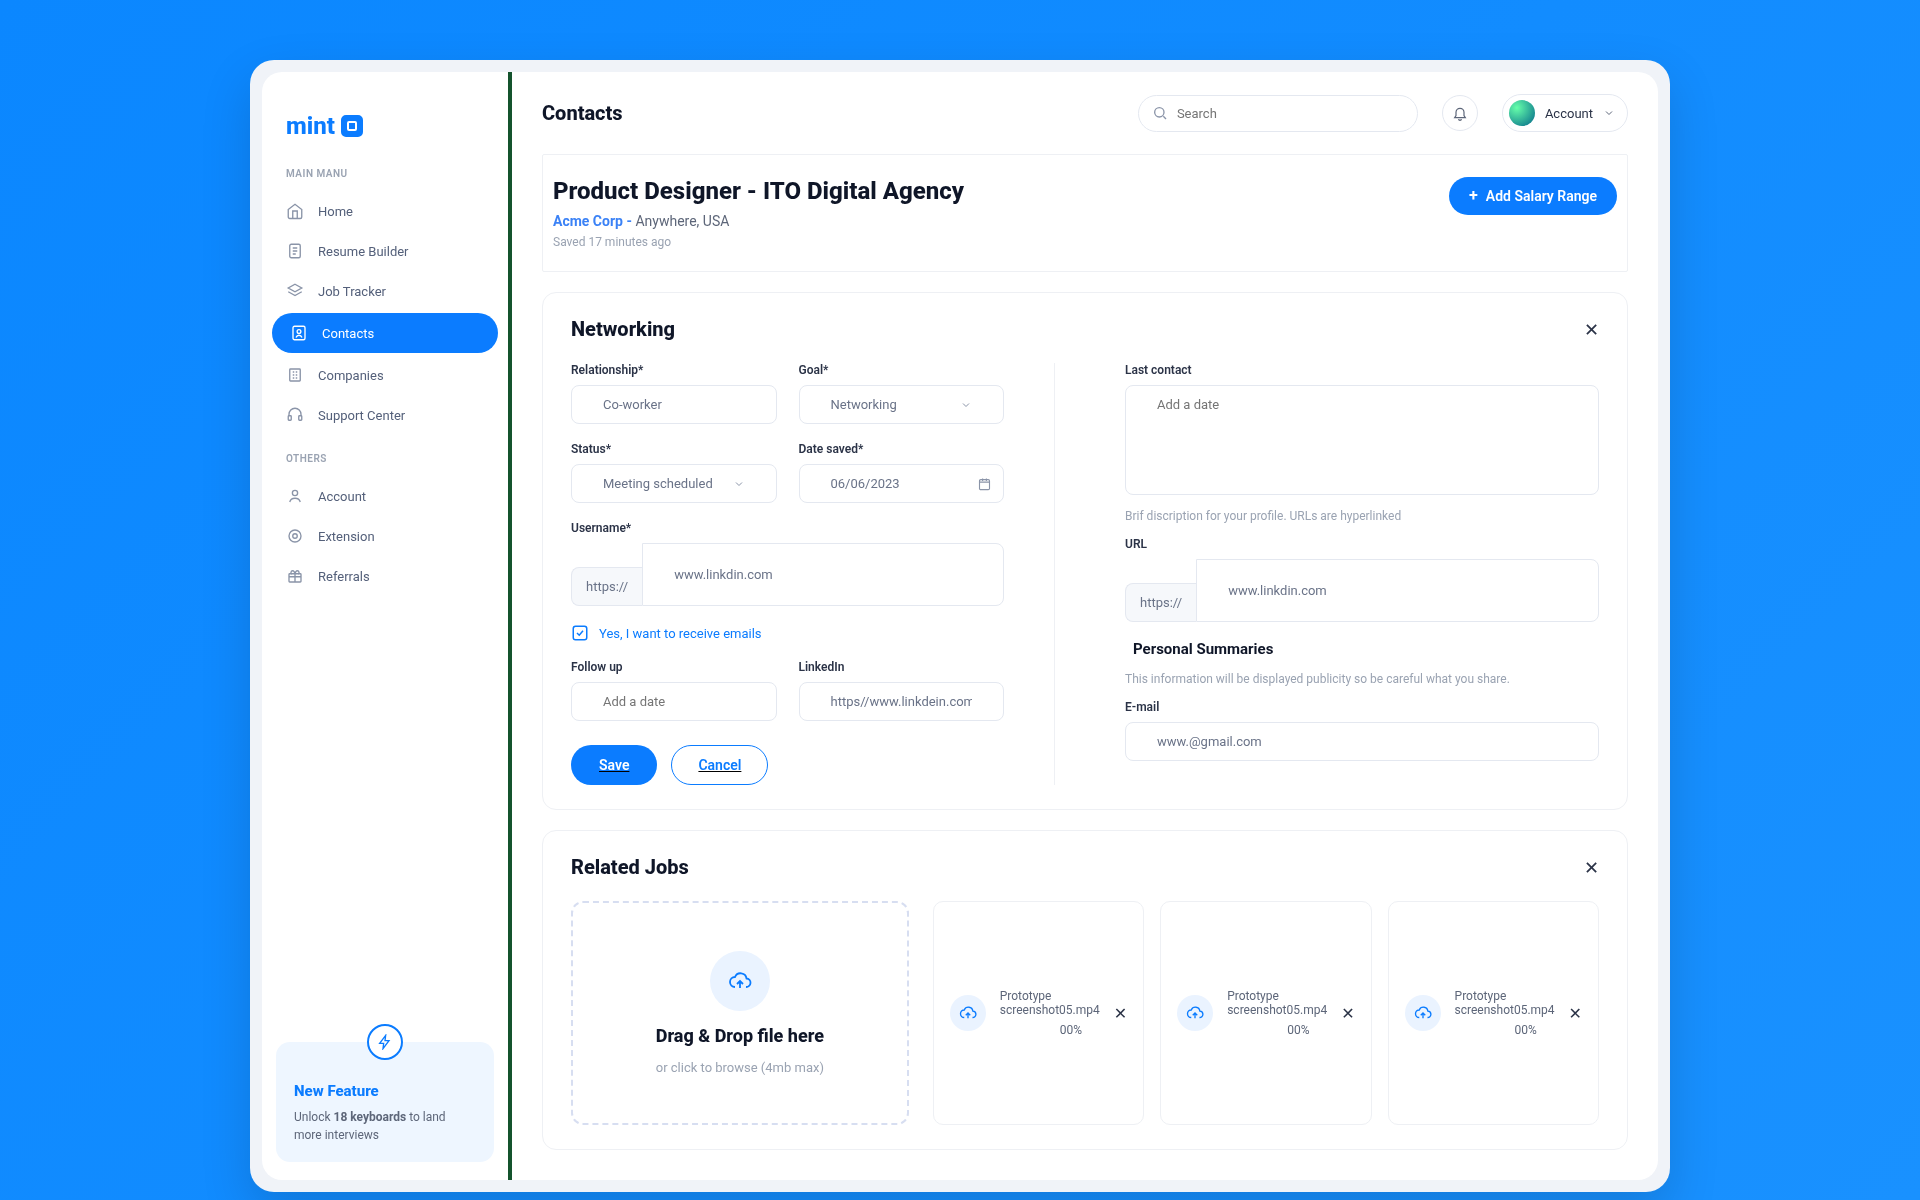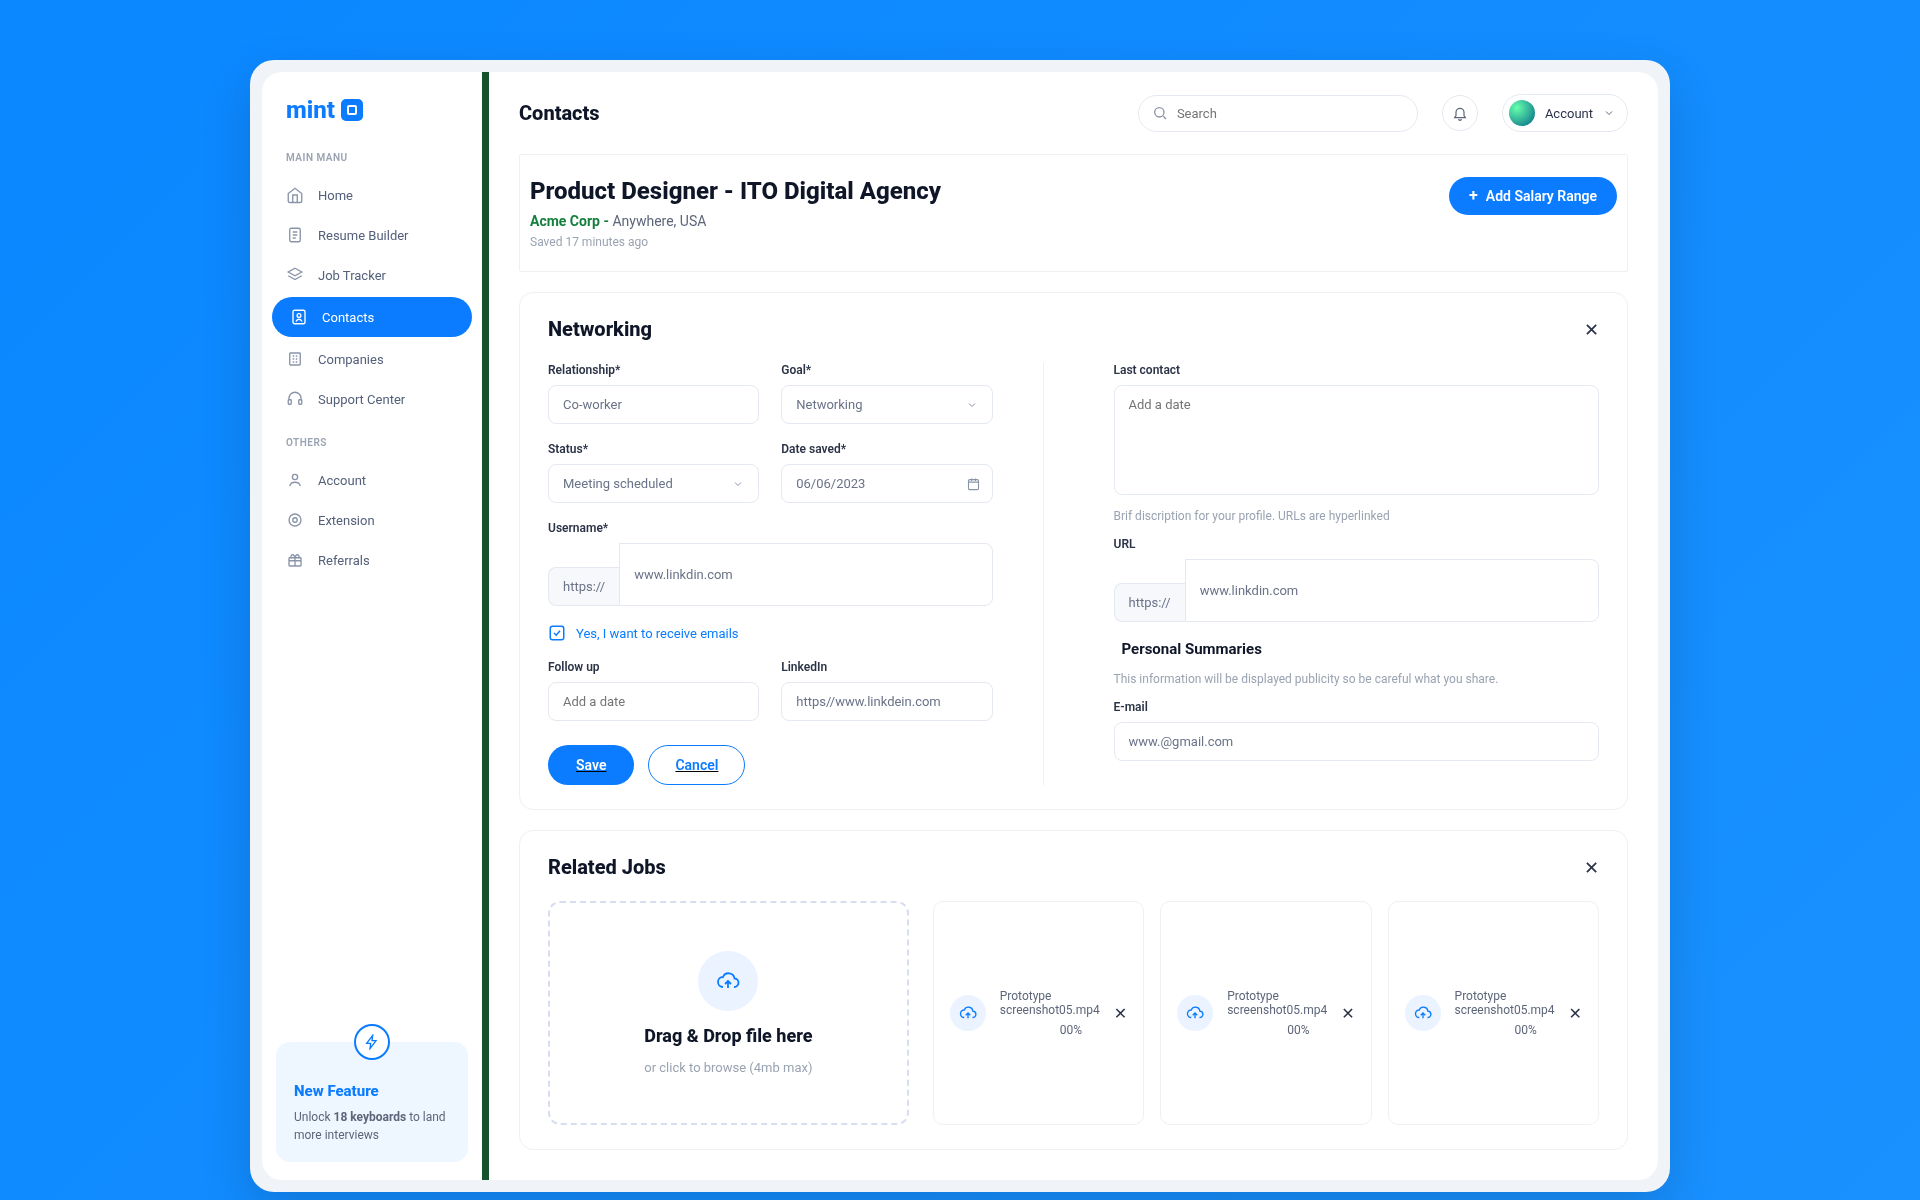--- a/index.html
+++ b/index.html
@@ -1,19 +1,19 @@
 <!DOCTYPE html>
 <html><head>
 <meta charset="utf-8">
 <style>
 * { box-sizing: border-box; margin: 0; padding: 0; font-family: -apple-system, BlinkMacSystemFont, 'Segoe UI', Roboto, sans-serif; }
 body { background: linear-gradient(135deg, #0b87ff 0%, #1991ff 100%); min-height: 1200px; width: 1920px; padding: 60px 80px 0; overflow: hidden; }
 .app-shell { background: #f0f3f8; border-radius: 24px; padding: 12px; box-shadow: 0 20px 50px rgba(0,0,0,0.15); max-width: 1420px; margin: 0 auto; }
 .app { background: #fff; border-radius: 20px; display: flex; overflow: hidden; min-height: 1020px; }
-.sidebar { width: 227px; border-right: 7px solid #14532d; padding: 24px 0 24px 0; position: relative; }
+.sidebar { width: 250px; border-right: 4px solid #14532d; padding: 40px 0 24px 0; position: relative; }
 .logo { display: flex; align-items: center; gap: 6px; padding: 0 24px 28px; font-size: 24px; font-weight: 800; color: #0b7cff; }
 .logo-mark { width: 22px; height: 22px; border: 3px solid #0b7cff; border-radius: 5px; background: #0b7cff; position: relative; }
 .logo-mark::after { content:''; position:absolute; top:3px; left:3px; right:3px; bottom:3px; border:2px solid #fff; border-radius:2px;}
 .section-title { font-size: 10px; letter-spacing: 0.5px; color: #9aa3b2; padding: 0 24px 12px; font-weight: 600; }
 .nav-item { display: flex; align-items: center; gap: 14px; padding: 11px 24px; font-size: 13px; color: #54607a; cursor: pointer; border-radius: 0; }
 .nav-item .ic { width: 18px; height: 18px; display: inline-flex; align-items:center; justify-content:center; }
 .nav-item.active { background: #0b7cff; color: #fff; border-radius: 999px; margin: 2px 10px; padding: 11px 18px; }
 .nav-item.active .ic svg { stroke: #fff; }
 .main { flex: 1; display: flex; flex-direction: column; }
 .topbar { display: flex; align-items: center; gap: 24px; padding: 22px 30px; }
@@ -22,34 +22,34 @@
 .search input { width: 100%; padding: 10px 14px 10px 38px; border: 1px solid #e4e8f0; border-radius: 999px; font-size: 13px; color: #6a7388; outline: none; }
 .search .si { position: absolute; left: 14px; top: 50%; transform: translateY(-50%); }
 .icon-btn { width: 36px; height: 36px; border: 1px solid #e4e8f0; border-radius: 999px; display:flex; align-items:center; justify-content:center; cursor:pointer; background:#fff; }
 .account-pill { display:flex; align-items:center; gap:10px; border:1px solid #e4e8f0; border-radius:999px; padding:5px 12px 5px 6px; cursor:pointer; font-size:13px; color:#2b3347;}
 .avatar { width:26px; height:26px; border-radius:50%; background: radial-gradient(circle at 30% 30%, #6fa, #068); }
 .content { padding: 0 30px 30px; display:flex; flex-direction:column; gap: 20px; }
 .card { background:#fff; border:1px solid #eef0f4; border-radius: 14px; padding: 24px 28px; }
 .hero { display:flex; justify-content:space-between; align-items:flex-start; background:#fff; border:1px solid #eef0f4; border-radius:2px; padding: 22px 10px; }
 .hero h2 { font-size: 24px; font-weight: 800; color:#0f1628; margin-bottom: 8px; }
 .hero .sub { font-size: 14px; color:#5d6679; }
-.hero .sub b { color:#15803d; font-weight:700;margin-top:28px;}
+.hero .sub b { color:#3b82f6; font-weight:700;margin-top:28px;}
 .hero .saved { font-size: 12px; color:#9aa3b2; margin-top:6px; }
 .btn-primary { background:#0b7cff; color:#fff; border:none; padding: 11px 20px; border-radius:999px; font-size:14px; font-weight:600; display:inline-flex; align-items:center; gap:8px; cursor:pointer;}
 .btn-primary .plus { font-size:16px; line-height:1;}
 .section-head { display:flex; justify-content:space-between; align-items:center; margin-bottom: 22px;}
 .section-head h3 { font-size: 20px; font-weight:800; color:#0f1628; }
 .close-x { font-size: 18px; color:#2b3347; cursor:pointer; }
 .form-grid { display:grid; grid-template-columns: 1fr 1fr; gap: 0 60px; }
 .col-left { border-right: 1px solid #eef0f4; padding-right: 50px; display:grid; grid-template-columns: 1fr 1fr; gap: 18px 22px; align-content:start;}
 .col-right { padding-left: 10px; display:flex; flex-direction:column; gap: 14px;}
 .field { display:flex; flex-direction:column; gap:8px; }
 .field.full { grid-column: 1 / -1; }
 label { font-size: 12px; color:#2b3347; font-weight:600; }
-.input, .select, .textarea { border:1px solid #e4e8f0; border-radius:8px; padding: 11px 14px; font-size:13px; color:#6a7388; background:#fff; outline:none; width:100%;}
+.input, .select, .textarea { border:1px solid #e4e8f0; border-radius:8px; padding: 11px 31px; font-size:13px; color:#6a7388; background:#fff; outline:none; width:100%;}
 .select { display:flex; justify-content:space-between; align-items:center; cursor:pointer;}
 .textarea { min-height: 110px; resize:none;}
 .input-group { display:flex; }
 .input-group .prefix { background:#f6f8fb; border:1px solid #e4e8f0; border-right:none; border-radius:8px 0 0 8px; padding:11px 14px; font-size:13px; color:#6a7388;margin-top:24px;}
 .input-group .input { border-radius:0 8px 8px 0; }
 .date-input { position:relative; }
 .date-input .cal { position:absolute; right:12px; top:50%; transform:translateY(-50%);}
 .checkbox-row { display:flex; align-items:center; gap:10px; font-size:13px; color:#0b7cff; grid-column:1/-1;}
 .btn-row { display:flex; gap:14px; grid-column:1/-1; margin-top:6px;text-decoration:underline;}
 .btn-save { background:#0b7cff; color:#fff; border:none; padding:11px 28px; border-radius:999px; font-size:14px; font-weight:600; cursor:pointer;}

